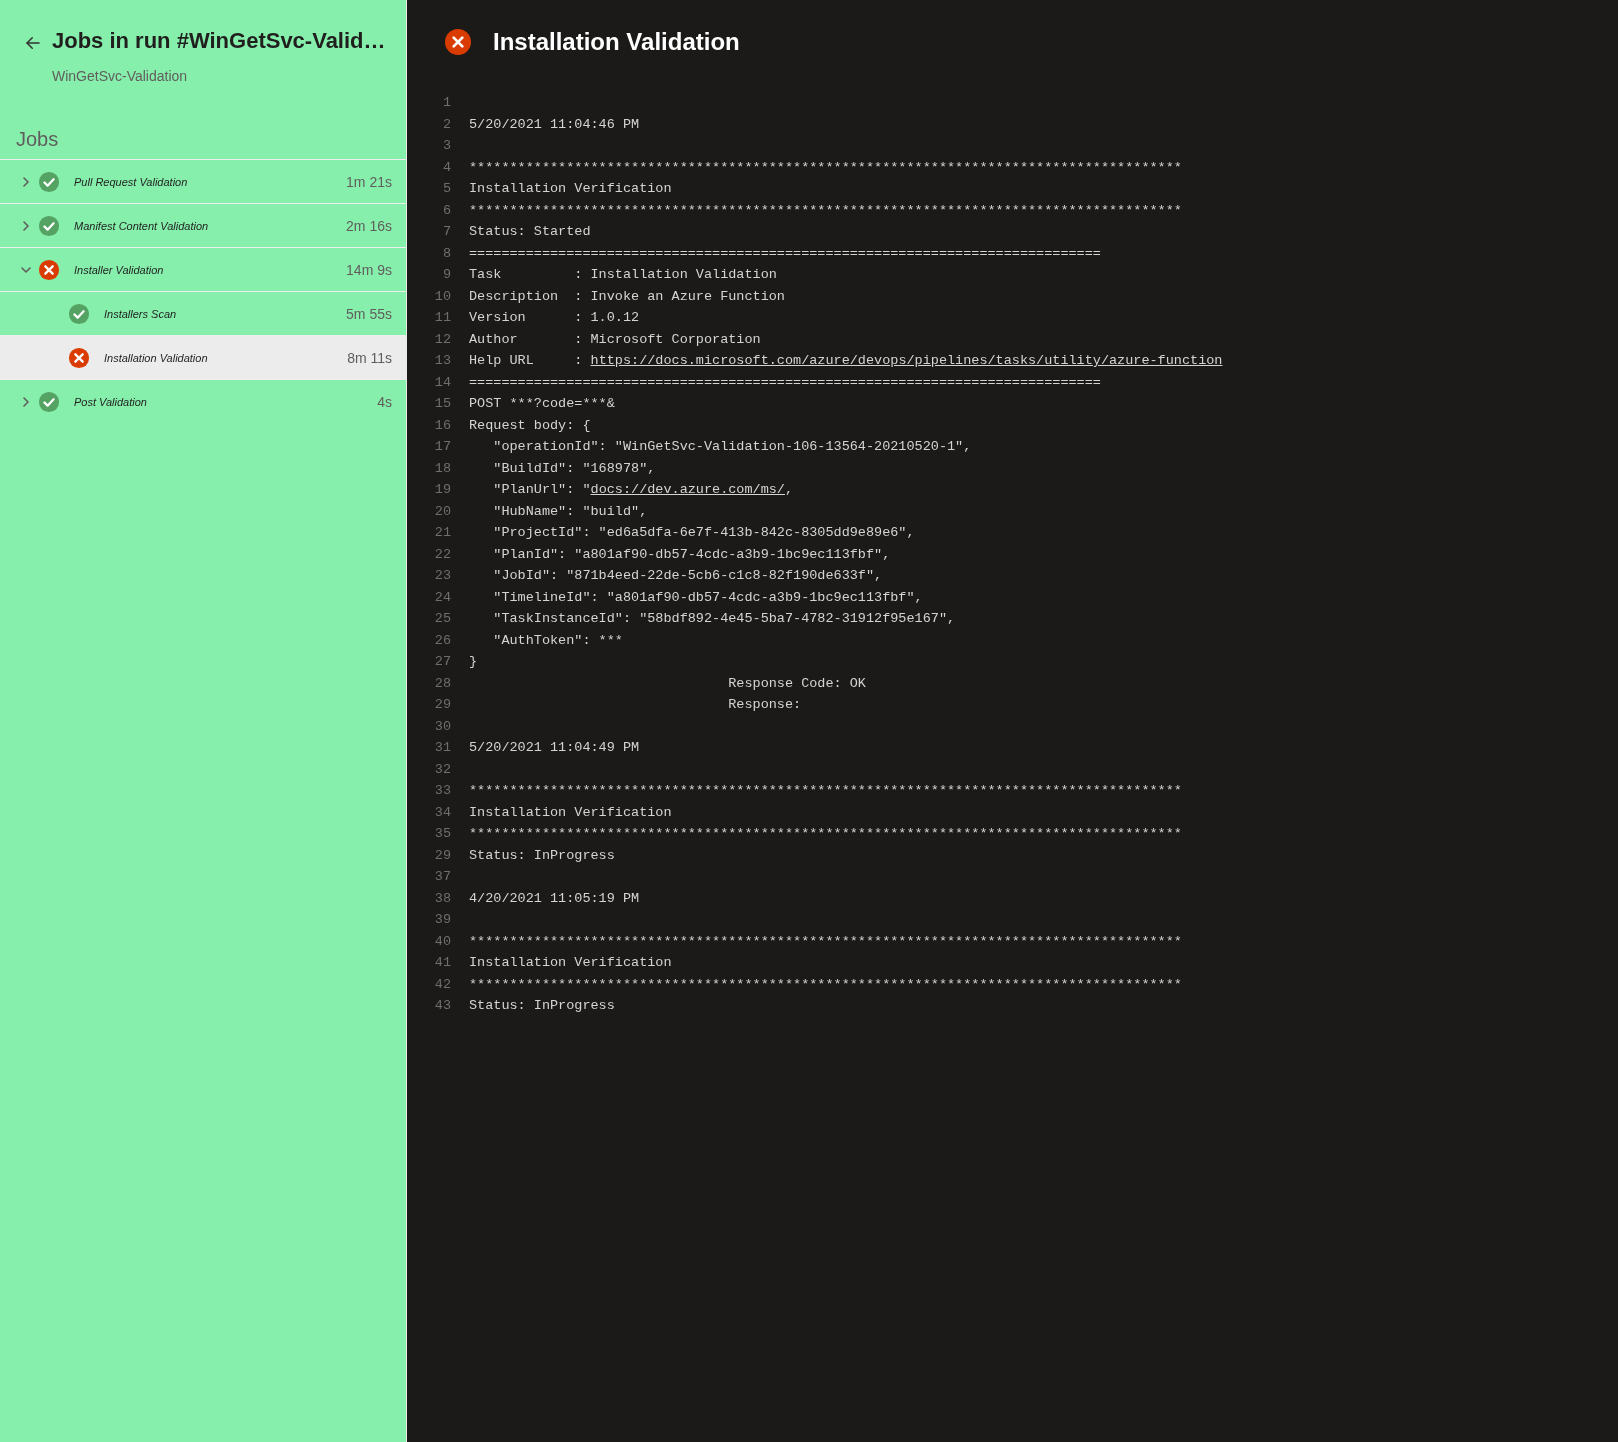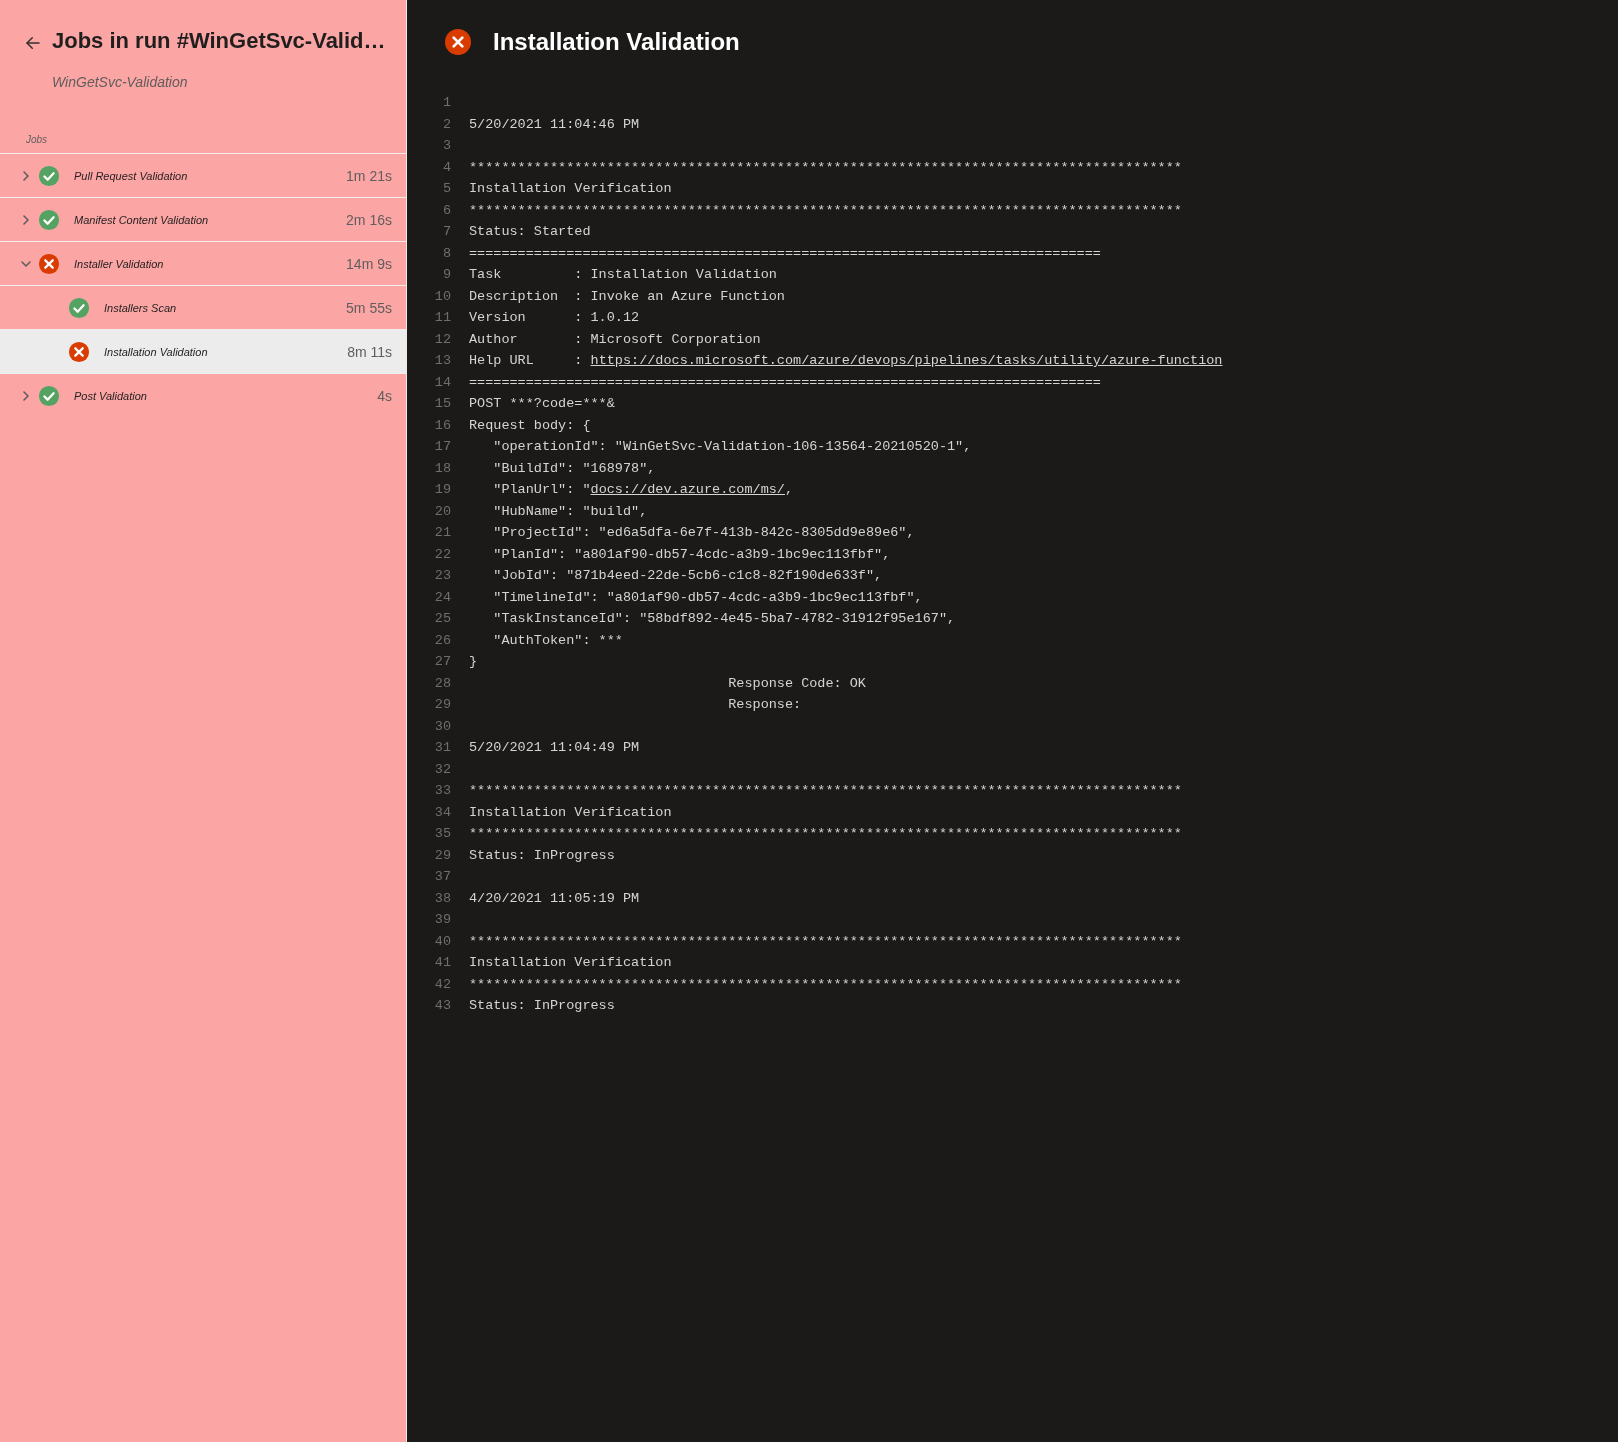--- a/index.html
+++ b/index.html
@@ -7,21 +7,21 @@
   body {
     font-family: "Segoe UI", -apple-system, BlinkMacSystemFont, sans-serif;
     display: flex;
     background: #fff;
     color: #323130;
     overflow: hidden;
   }
   .sidebar {
     width: 407px;
     min-width: 407px;
-    background: #fca5a5;
+    background: #86efac;
     border-right: 1px solid #edebe9;
     display: flex;
     flex-direction: column;
     overflow-y: auto;
   }
   .header {
     padding: 28px 18px 16px 24px;
     display: flex;
     align-items: flex-start;
     gap: 10px;
@@ -37,28 +37,26 @@
     font-size: 22px;
     font-weight: 600;
     color: #201f1e;
     white-space: nowrap;
     overflow: hidden;
     text-overflow: ellipsis;
   }
   .subtitle {
     font-size: 14px;
     color: #605e5c;
-    margin-top: 20px;
-    font-style: italic;
+    margin-top: 14px;
   }
   .section-label {
-    font-size: 10px;
+    font-size: 20px;
     color: #605e5c;
-    padding: 28px 12px 8px 26px;
-    font-style: italic;
+    padding: 28px 12px 8px 16px;
   }
   .job-row, .step-row {
     display: flex;
     align-items: center;
     height: 44px;
     padding: 0 14px 0 14px;
     cursor: pointer;
     border-top: 1px solid #f0efee;
   }
   .job-row.selected, .step-row.selected { background: #ececec; }

